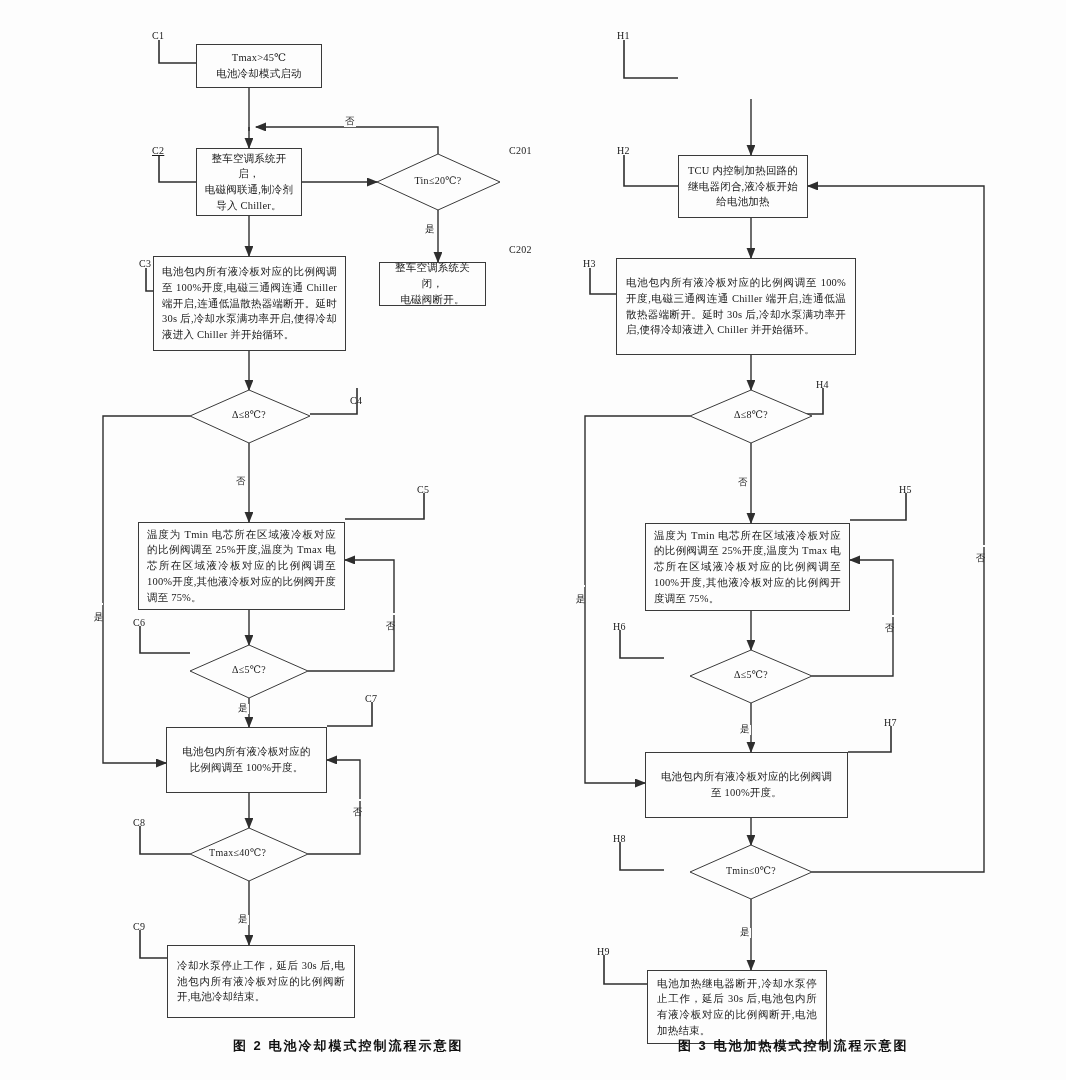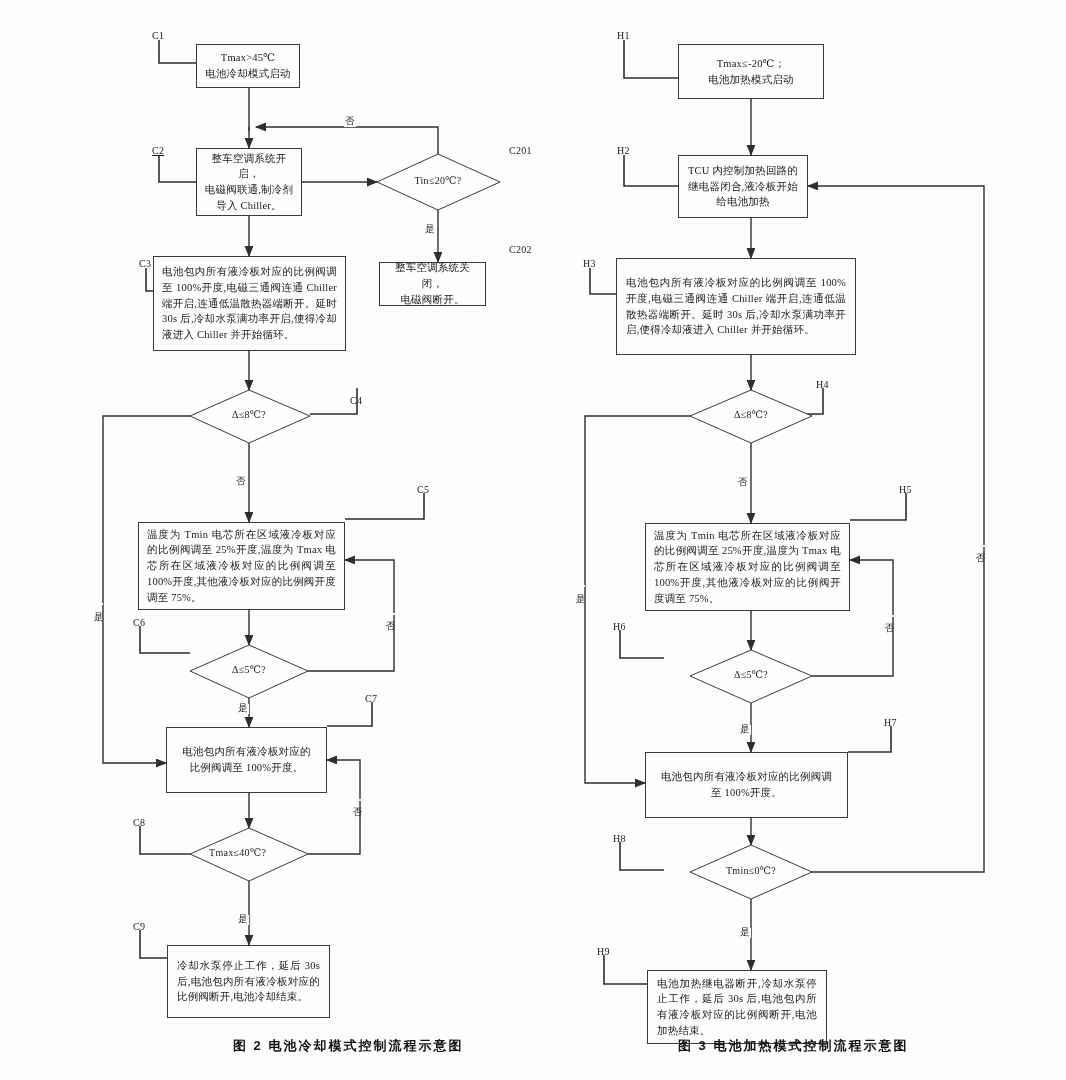--- a/index.html
+++ b/index.html
@@ -182,21 +182,21 @@
 
     <path d="M812,872 L984,872 L984,186 L808,186" marker-end="url(#ah)"></path>
 
     <path d="M751,899 L751,970" marker-end="url(#ah)"></path>
 
     <polygon class="dia" points="751,390 812,416 751,443 690,416"></polygon>
     <polygon class="dia" points="751,650 812,676 751,703 690,676"></polygon>
     <polygon class="dia" points="751,845 812,872 751,899 690,872"></polygon>
   </svg>
 
-  <div class="node" style="left:196px;top:44px;width:104px;height:44px;">
+  <div class="node" style="left:196px;top:44px;width:126px;height:44px;">
     <span style="white-space:pre-line;">Tmax&gt;45℃
 电池冷却模式启动</span>
   </div>
 
   <div class="node" style="left:379px;top:262px;width:107px;height:44px;">
     <span style="white-space:pre-line;">整车空调系统关闭，
 电磁阀断开。</span>
   </div>
 
   <div class="node" style="left:196px;top:148px;width:106px;height:68px;">
@@ -210,21 +210,21 @@
   </div>
 
   <div class="node" style="left:138px;top:522px;width:207px;height:88px;padding:5px 8px;text-align:justify;">
     <span>温度为 Tmin 电芯所在区域液冷板对应的比例阀调至 25%开度,温度为 Tmax 电芯所在区域液冷板对应的比例阀调至 100%开度,其他液冷板对应的比例阀开度调至 75%。</span>
   </div>
 
   <div class="node" style="left:166px;top:727px;width:161px;height:66px;padding:5px 10px;">
     <span>电池包内所有液冷板对应的比例阀调至 100%开度。</span>
   </div>
 
-  <div class="node" style="left:167px;top:945px;width:163px;height:73px;padding:5px 9px;text-align:justify;">
+  <div class="node" style="left:167px;top:945px;width:188px;height:73px;padding:5px 9px;text-align:justify;">
     <span>冷却水泵停止工作，延后 30s 后,电池包内所有液冷板对应的比例阀断开,电池冷却结束。</span>
   </div>
 
   <div class="dlabel tag" style="left:398px;top:175px;width:80px;text-align:center;">Tin≤20℃?</div>
   <div class="dlabel tag" style="left:209px;top:409px;width:80px;text-align:center;">Δ≤8℃?</div>
   <div class="dlabel tag" style="left:209px;top:664px;width:80px;text-align:center;">Δ≤5℃?</div>
   <div class="dlabel tag" style="left:209px;top:847px;width:80px;text-align:left;">Tmax≤40℃?</div>
 
   <div class="tag" style="left:152px;top:30px;">C1</div>
   <div class="tag" style="left:152px;top:145px;text-decoration:underline;">C2</div>
@@ -242,24 +242,20 @@
   <div class="edgelabel" style="left:424px;top:225px;">是</div>
   <div class="edgelabel" style="left:235px;top:477px;">否</div>
   <div class="edgelabel vert" style="left:93px;top:603px;">是</div>
   <div class="edgelabel vert" style="left:385px;top:613px;">否</div>
   <div class="edgelabel" style="left:237px;top:704px;">是</div>
   <div class="edgelabel vert" style="left:352px;top:799px;">否</div>
   <div class="edgelabel" style="left:237px;top:915px;">是</div>
 
   <div class="caption" style="left:185px;top:1037px;">图 2  电池冷却模式控制流程示意图</div>
 
-  <div class="node" style="left:678px;top:44px;width:146px;height:55px;">
-    <span style="white-space:pre-line;">Tmax≤-20℃；
-电池加热模式启动</span>
-  </div>
 
   <div class="node" style="left:678px;top:155px;width:130px;height:63px;">
     <span style="white-space:pre-line;">TCU 内控制加热回路的
 继电器闭合,液冷板开始
 给电池加热</span>
   </div>
 
   <div class="node" style="left:616px;top:258px;width:240px;height:97px;padding:5px 9px;text-align:justify;">
     <span>电池包内所有液冷板对应的比例阀调至 100%开度,电磁三通阀连通 Chiller 端开启,连通低温散热器端断开。延时 30s 后,冷却水泵满功率开启,使得冷却液进入 Chiller 并开始循环。</span>
   </div>

